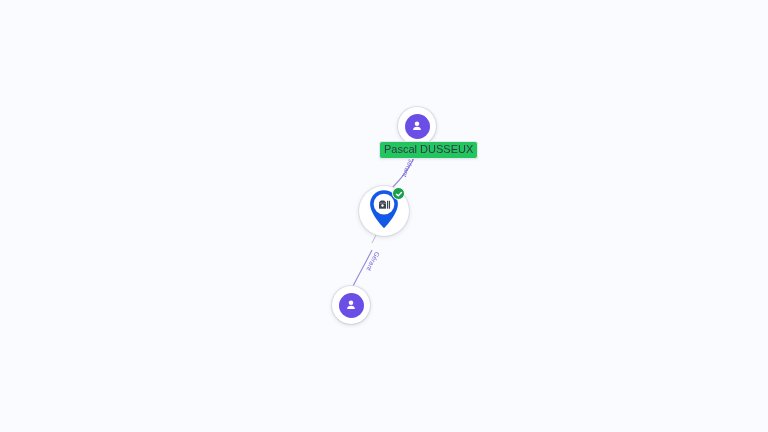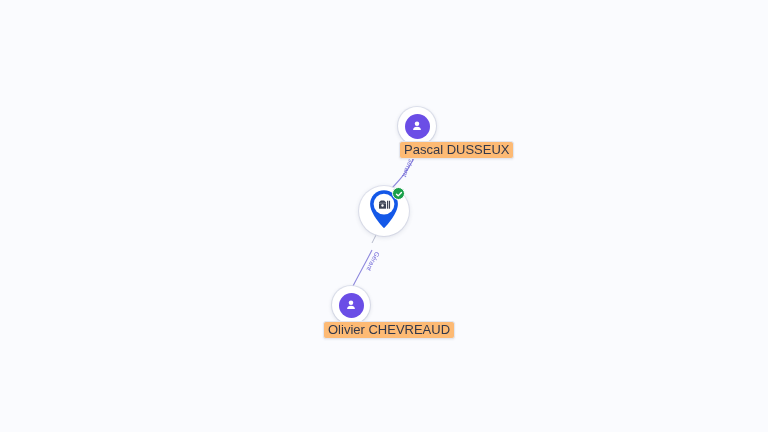--- a/index.html
+++ b/index.html
@@ -90,30 +90,29 @@
     border: 1.5px solid #ffffff;
     box-sizing: border-box;
     display: flex;
     align-items: center;
     justify-content: center;
   }
 
   
   .person-label {
     position: absolute;
-    background: #fdba74;
+    background: #22c55e;
     border: 1px solid #e3e6ef;
     border-radius: 3px;
     color: #33384a;
-    font-size: 13px;
+    font-size: 11px;
     line-height: 11px;
     padding: 2px 4px 2.5px 4px;
     white-space: nowrap;
     box-shadow: 0 1px 2px rgba(40,50,90,0.07);
-    margin-left: 20px;
   }
 
   .company-label {
     position: absolute;
     background: #1a6ef5;
     border: 1px solid #7fb0fb;
     border-radius: 4px;
     color: #ffffff;
     font-size: 9.5px;
     line-height: 11px;
@@ -194,15 +193,14 @@
 
 
   <div class="person-node" style="left:332px; top:286px;">
     <div class="person-disc">
       <svg width="14" height="14" viewBox="0 0 24 24" fill="#ffffff">
         <circle cx="12" cy="8" r="3.9"></circle>
         <path d="M12 13.3c-4 0-6.6 2.2-6.6 4.6 0 .8 0 1.1.6 1.1h12c.6 0 .6-.3.6-1.1 0-2.4-2.6-4.6-6.6-4.6z"></path>
       </svg>
     </div>
   </div>
-  <div class="person-label" style="left:303px; top:321px;">Olivier CHEVREAUD</div>
 
 </div>
 
 </body></html>

